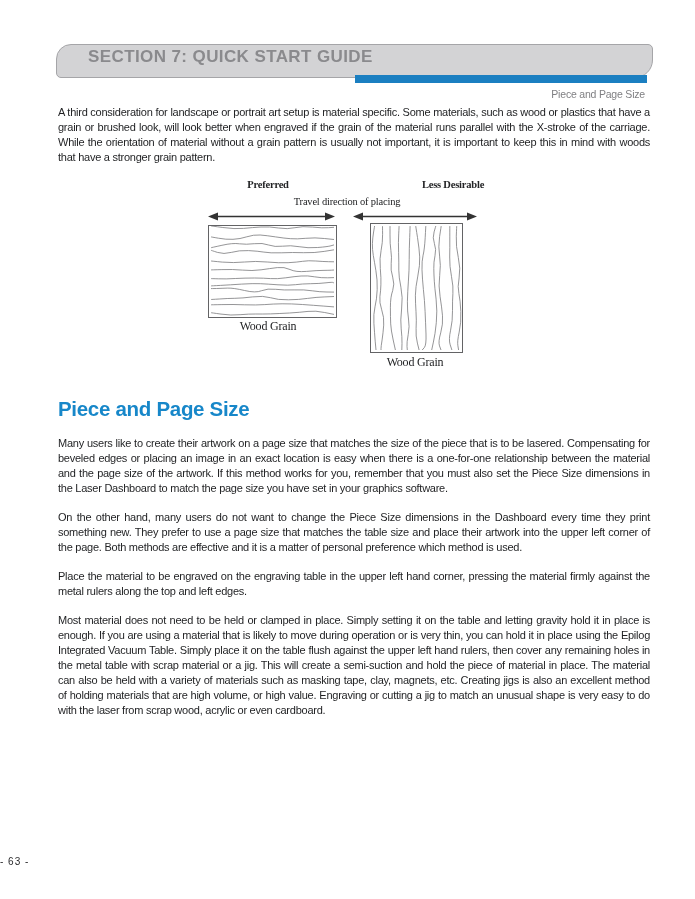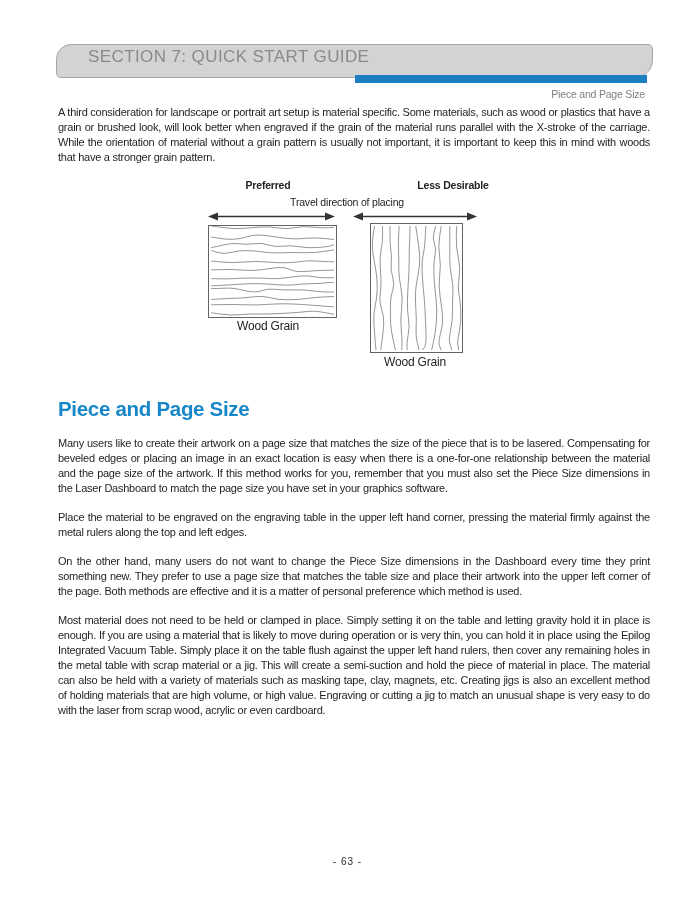--- a/index.html
+++ b/index.html
@@ -17,21 +17,21 @@
   .banner{
     position:relative;
     height:34px;
     background:#d3d3d5;
     border:1px solid #a5a5a8;
     border-radius:15px 5px 18px 5px;
     box-sizing:border-box;
   }
   .banner .section-title{
     position:absolute;left:31px;top:2px;
-    font-size:17px;font-weight:normal;
+    font-size:17px;font-weight:bold;
     letter-spacing:0.4px;
     color:#8a8a8d;
     white-space:nowrap;
   }
   .accent-bar{
     position:absolute;
     right:5px;bottom:-6px;
     width:292px;height:8px;
     background:#1b7fc1;
   }
@@ -91,21 +91,21 @@
   .diagram svg.arrow{position:absolute;}
   .diagram svg.grain{
     position:absolute;
     border:1px solid #636365;
     background:#ffffff;
   }
   
   .footer{
     position:absolute;
     left:0;right:0;bottom:32px;
-    text-align:center;
+    text-align:left;
     font-size:10px;
     letter-spacing:1px;
     color:#2a2a2c;
   }
 </style>
 </head>
 <body>
 
 <div class="page">
 
@@ -114,21 +114,21 @@
       <span class="section-title">SECTION 7: QUICK START GUIDE</span>
       <div class="accent-bar"></div>
     </div>
     <div class="subtitle">Piece and Page Size</div>
   </div>
 
   <div class="content">
 
     <p>A third consideration for landscape or portrait art setup is material specific. Some materials, such as wood or plastics that have a grain or brushed look, will look better when engraved if the grain of the material runs parallel with the X-stroke of the carriage. While the orientation of material without a grain pattern is usually not important, it is important to keep this in mind with woods that have a stronger grain pattern.</p>
 
-    <figure class="diagram" style="margin-left:0;">
+    <figure class="diagram" style="margin-left:0;font-family:Liberation Serif, serif;">
       <span class="dlabel" style="left:210px;top:0;">Preferred</span>
       <span class="dlabel" style="left:372px;top:0;margin-left:23px;">Less Desirable</span>
       <span class="travel" style="left:289px;top:17px;">Travel direction of placing</span>
 
       <svg class="arrow" style="left:150px;top:33px;" width="127" height="9">
         <line x1="8" y1="4.5" x2="119" y2="4.5" stroke="#333" stroke-width="1.6"></line>
         <polygon points="0,4.5 10,0.6 10,8.4" fill="#333"></polygon>
         <polygon points="127,4.5 117,0.6 117,8.4" fill="#333"></polygon>
       </svg>
       <svg class="arrow" style="left:295px;top:33px;" width="124" height="9">
@@ -165,22 +165,22 @@
           <path d="M85.7 2.0 Q85.7 2.0 85.3 12.2 Q84.8 22.4 87.3 33.5 Q89.8 44.7 88.1 53.9 Q86.4 63.1 87.9 69.6 Q89.3 76.0 89.8 87.4 Q90.3 98.7 88.2 108.1 Q86.1 117.5 86.9 121.8 L87.6 126.0" fill="none" stroke="#7a7a7c" stroke-width="0.8"></path>
         </svg>
 
       <span class="caption" style="left:210px;top:140px;">Wood Grain</span>
       <span class="caption" style="left:357px;top:176px;">Wood Grain</span>
     </figure>
 
     <h1 class="blue-heading">Piece and Page Size</h1>
 
     <p>Many users like to create their artwork on a page size that matches the size of the piece that is to be lasered. Compensating for beveled edges or placing an image in an exact location is easy when there is a one-for-one relationship between the material and the page size of the artwork. If this method works for you, remember that you must also set the Piece Size dimensions in the Laser Dashboard to match the page size you have set in your graphics software.</p>
+    <p>On the other hand, many users do not want to change the Piece Size dimensions in the Dashboard every time they print something new. They prefer to use a page size that matches the table size and place their artwork into the upper left corner of the page. Both methods are effective and it is a matter of personal preference which method is used.</p>
     <p>Place the material to be engraved on the engraving table in the upper left hand corner, pressing the material firmly against the metal rulers along the top and left edges.</p>
-    <p>On the other hand, many users do not want to change the Piece Size dimensions in the Dashboard every time they print something new. They prefer to use a page size that matches the table size and place their artwork into the upper left corner of the page. Both methods are effective and it is a matter of personal preference which method is used.</p>
     <p>Most material does not need to be held or clamped in place. Simply setting it on the table and letting gravity hold it in place is enough. If you are using a material that is likely to move during operation or is very thin, you can hold it in place using the Epilog Integrated Vacuum Table. Simply place it on the table flush against the upper left hand rulers, then cover any remaining holes in the metal table with scrap material or a jig. This will create a semi-suction and hold the piece of material in place. The material can also be held with a variety of materials such as masking tape, clay, magnets, etc. Creating jigs is also an excellent method of holding materials that are high volume, or high value. Engraving or cutting a jig to match an unusual shape is very easy to do with the laser from scrap wood, acrylic or even cardboard.</p>
 
   </div>
 
   <div class="footer">
     <span>- 63 -</span>
   </div>
 
 </div>
 

